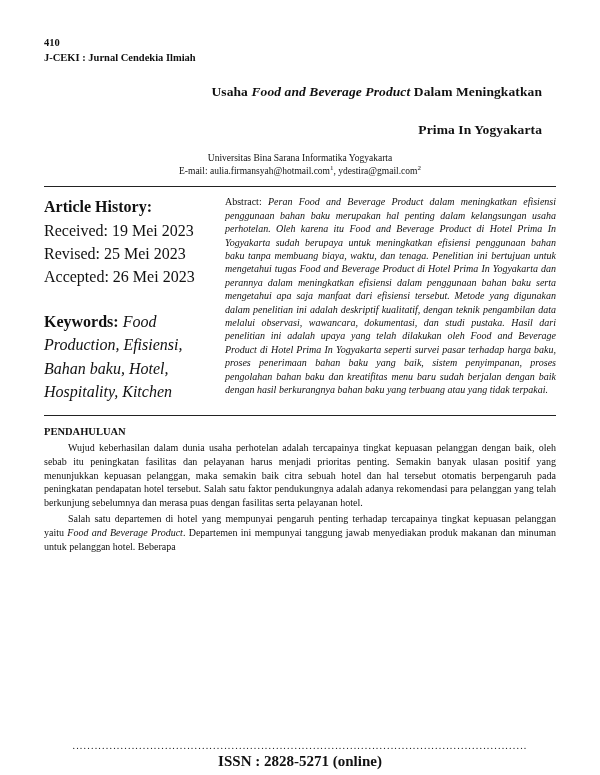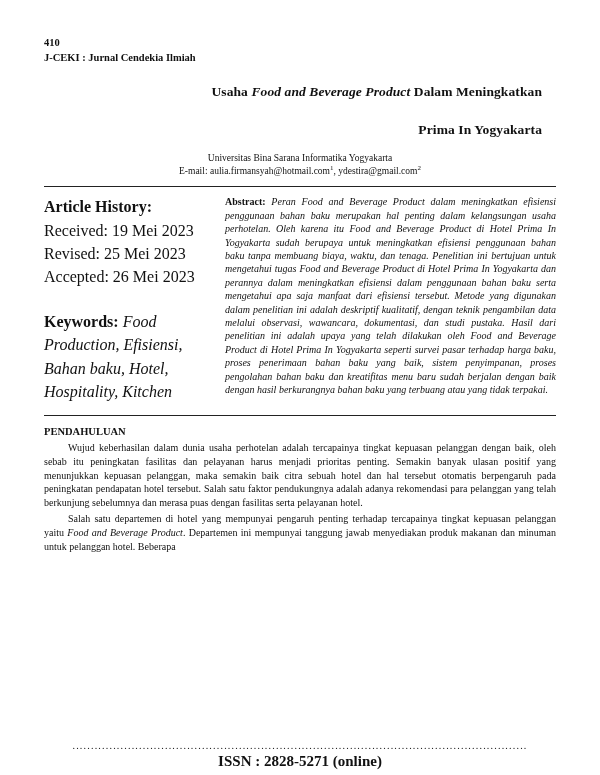--- a/index.html
+++ b/index.html
@@ -94,21 +94,21 @@
   }
   .abstract {
     flex: 1 1 auto;
     font-size: 10px;
     line-height: 1.34;
     text-align: justify;
     font-style: italic;
     hyphens: auto;
   }
   .abstract .lab {
-    font-weight: bold;
+    font-weight: normal;
     font-style: normal;
   }
   .sec-rule {
     border: none;
     border-top: 1px solid #222;
     margin: 12px 0 10px 0;
   }
   .section-title {
     font-weight: bold;
     font-size: 10.5px;

